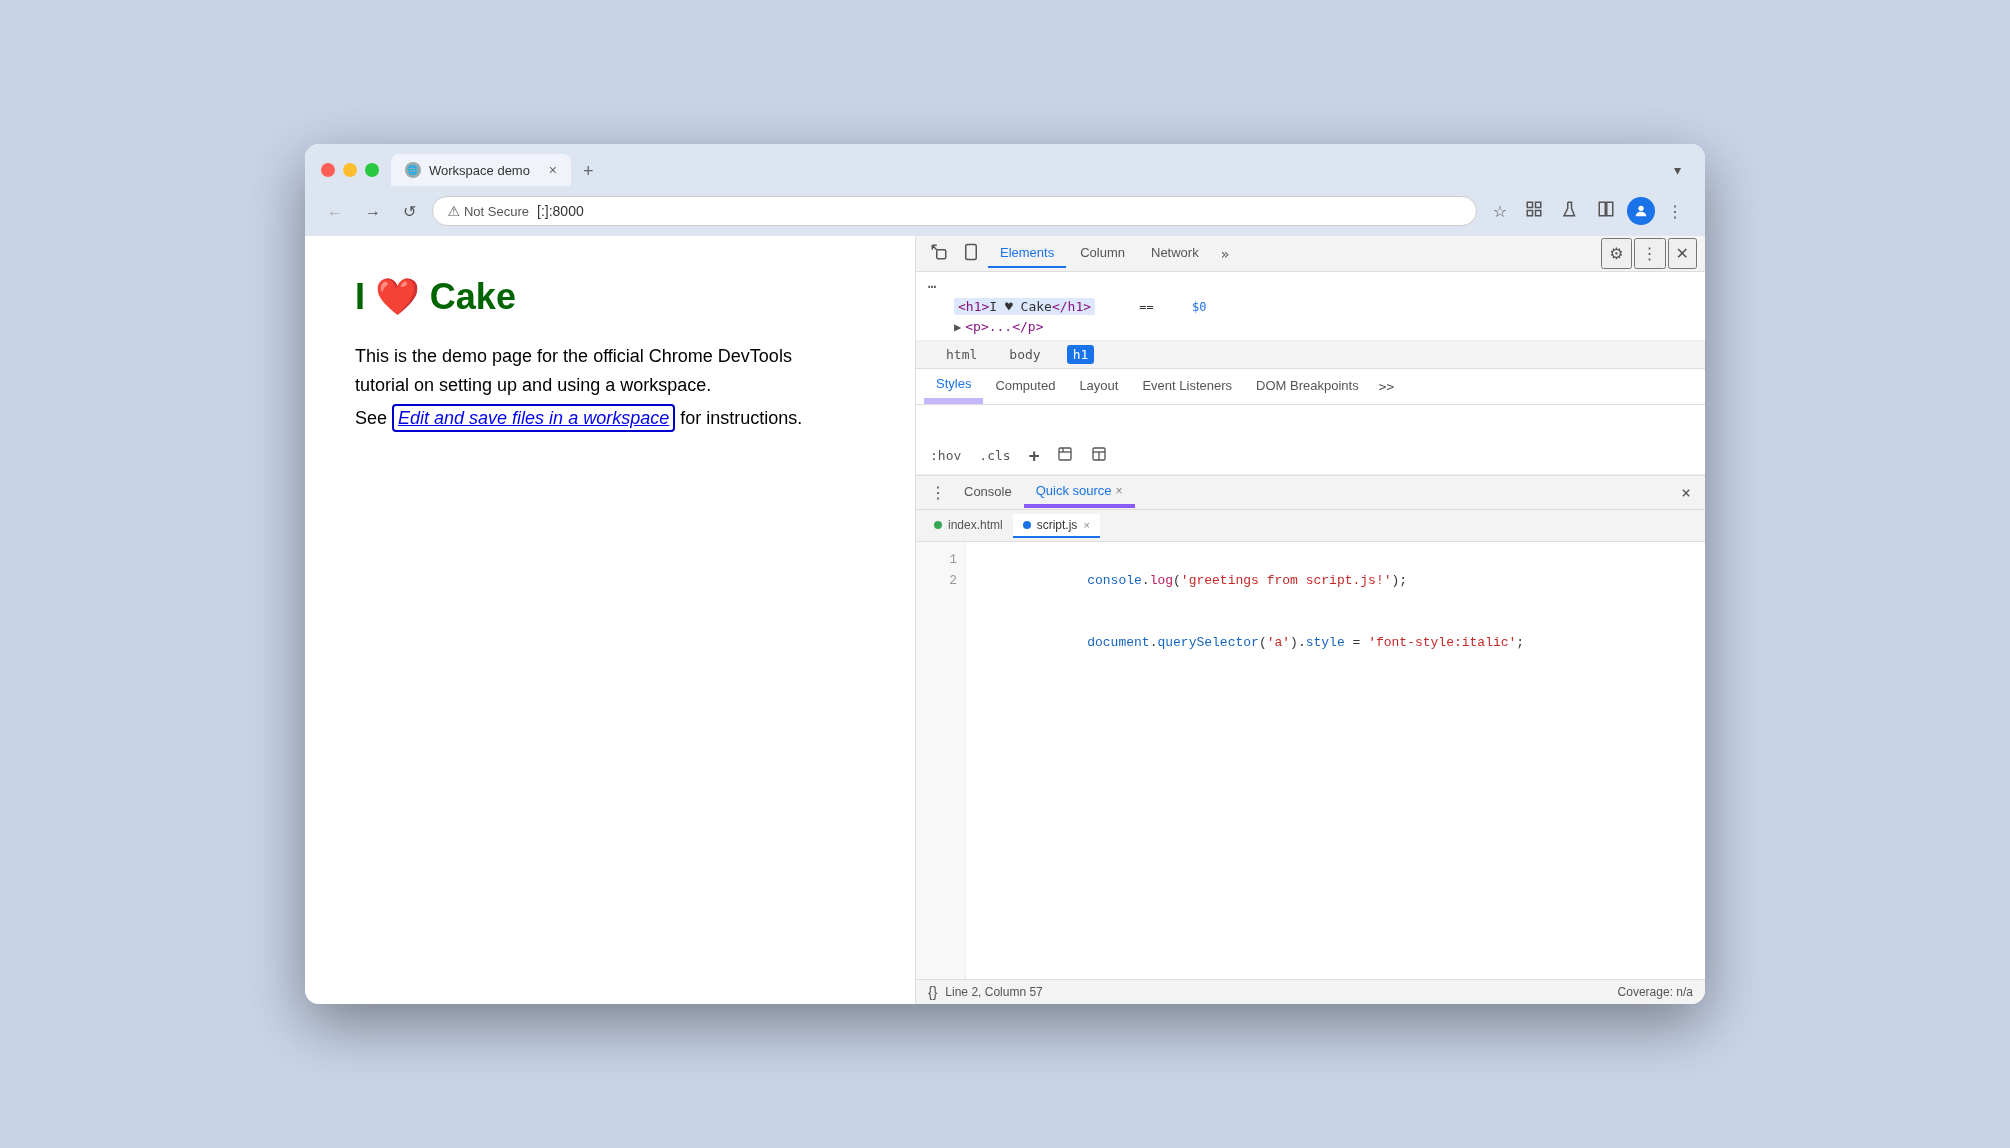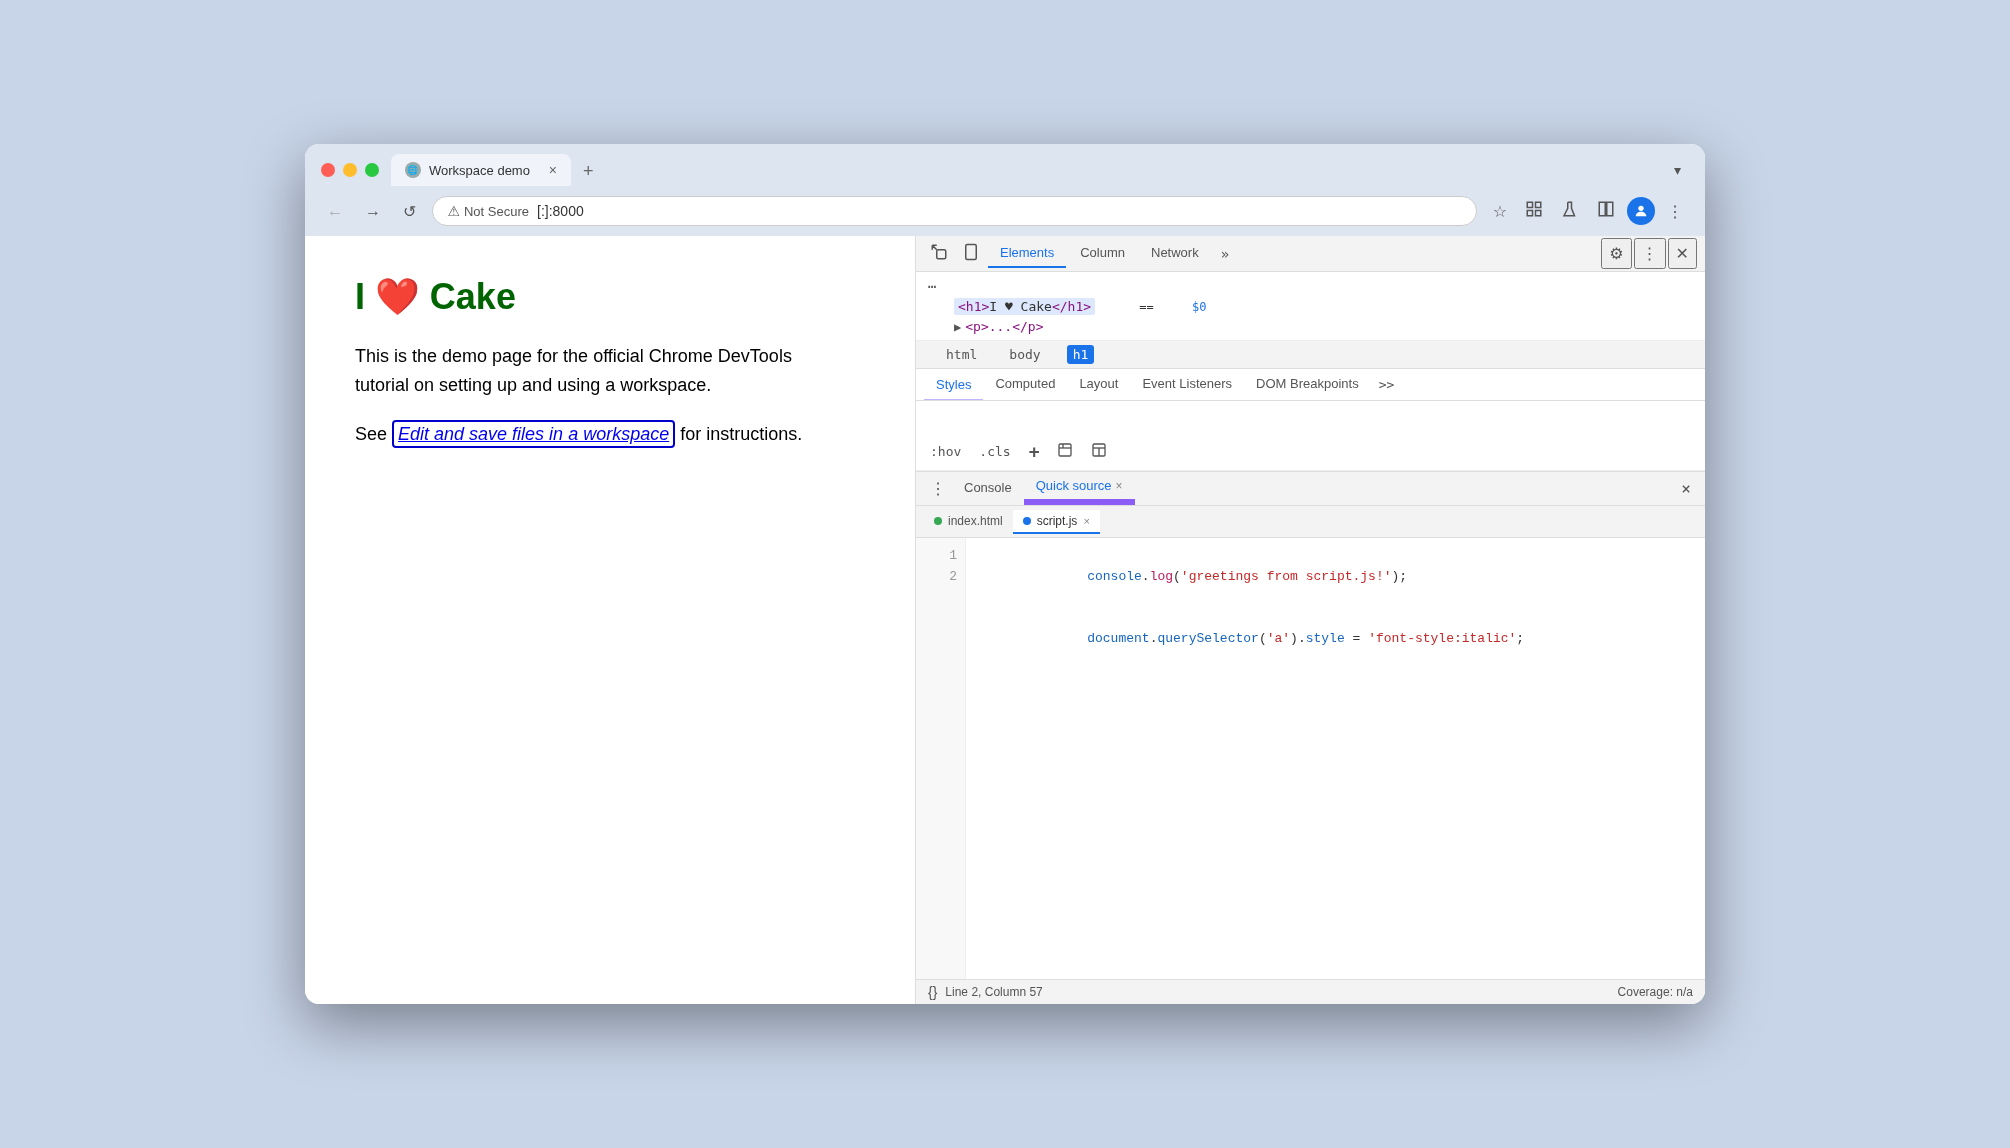--- a/index.html
+++ b/index.html
@@ -216,21 +216,21 @@
 
     .heart-emoji {
       color: #cc0000;
       font-size: 36px;
     }
 
     .page-body-text {
       font-size: 18px;
       color: #000;
       line-height: 1.6;
-      margin-bottom: 20px;
+      margin-bottom: 4px;
       max-width: 440px;
     }
 
     .page-link-line {
       font-size: 18px;
       color: #000;
       line-height: 1.6;
     }
 
     .page-link {
@@ -390,21 +390,21 @@
       padding: 7px 12px;
       font-size: 13px;
       color: #555;
       cursor: pointer;
       border-bottom: 2px solid transparent;
       font-family: -apple-system, sans-serif;
     }
 
     .styles-tab.active {
       color: #1a73e8;
-      border-bottom: 1px solid #c4b5fd;
+      border-bottom: 6px solid #c4b5fd;
     }
 
     .styles-tab-more {
       font-size: 13px;
       color: #555;
       padding: 4px 8px;
       cursor: pointer;
     }
 
     .styles-filter-bar {
@@ -470,21 +470,21 @@
       cursor: pointer;
       border-bottom: 2px solid transparent;
       font-family: -apple-system, sans-serif;
       display: flex;
       align-items: center;
       gap: 4px;
     }
 
     .bottom-tab.active {
       color: #1a73e8;
-      border-bottom: 6px solid #8b5cf6;
+      border-bottom: 4px solid #8b5cf6;
       text-align: center;
     }
 
     .tab-x {
       font-size: 12px;
       color: #888;
       cursor: pointer;
     }
 
     .bottom-spacer { flex: 1; }

